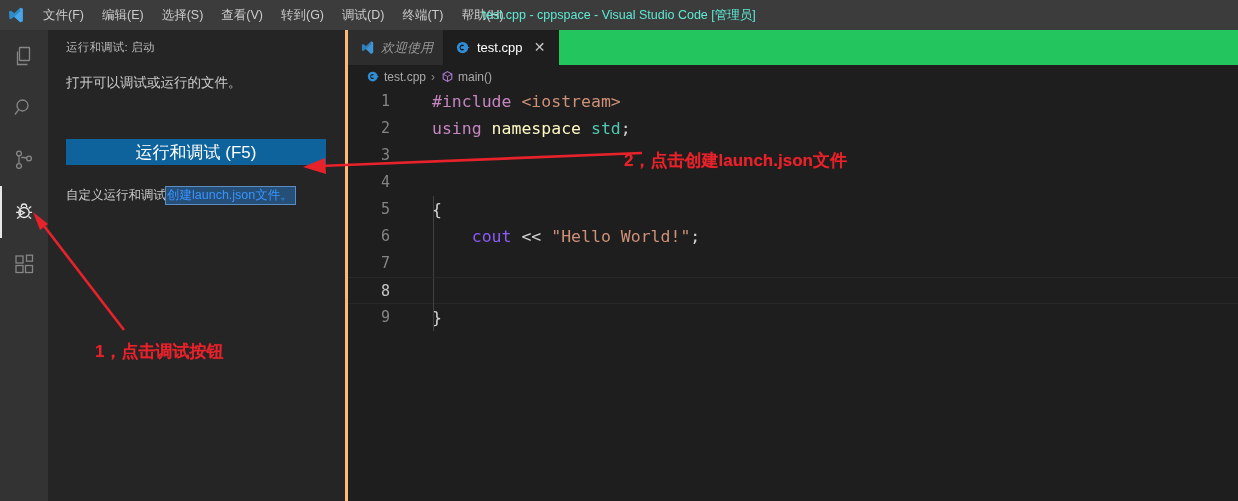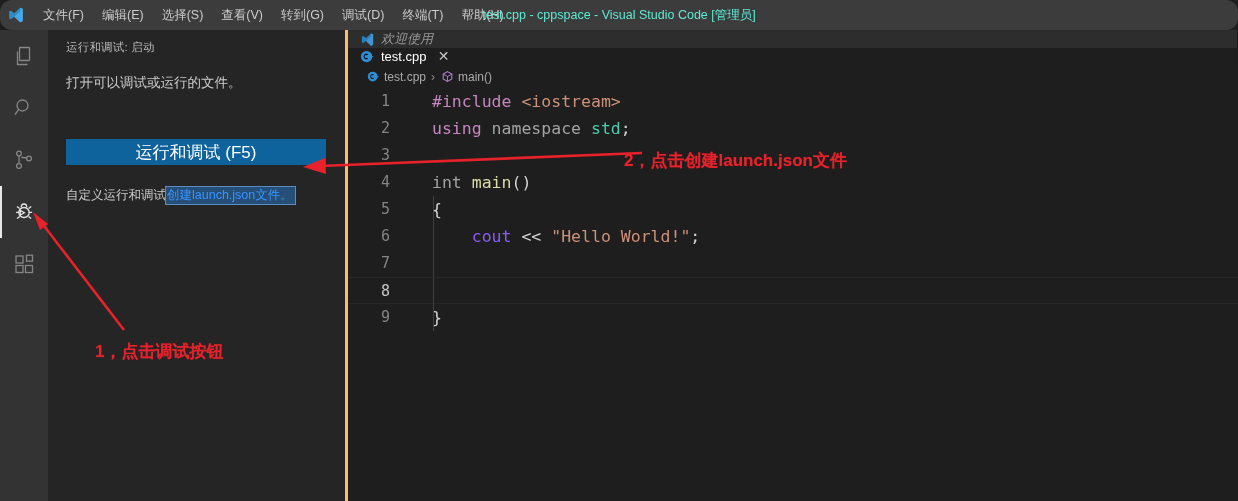--- a/index.html
+++ b/index.html
@@ -7,21 +7,21 @@
     width: 1238px; height: 501px;
     background: #1e1e1e;
     font-family: "Liberation Sans", "DejaVu Sans", sans-serif;
     overflow: hidden;
   }
   #app { position: relative; width: 1238px; height: 501px; background: #1e1e1e; }
 
   
   .titlebar {
     position: absolute; left: 0; top: 0; width: 1238px; height: 30px;
-    background: #3c3c3c; display: flex; align-items: center; border-radius: 12px;
+    background: #3c3c3c; display: flex; align-items: center;
   }
   .vsicon-title {
     width: 20px; height: 20px; margin-left: 6px; margin-right: 8px;
     display: flex; align-items: center; justify-content: center;
   }
   .menu { display: flex; align-items: center; height: 30px; }
   .menu-item {
     color: #cccccc; font-size: 12.5px; padding: 0 9px; height: 30px;
     display: flex; align-items: center; white-space: nowrap; cursor: default;
   }
@@ -74,21 +74,21 @@
     position: relative; top: 0;
   }
 
   
   .editor {
     position: absolute; left: 348px; top: 30px; width: 890px; height: 471px;
     background: #1e1e1e;
   }
   .tabs {
     position: absolute; left: 0; top: 0; width: 890px; height: 35px;
-    background: #22c55e; display: flex; flex-direction: column;
+    background: #22c55e; display: flex;
   }
   .tab {
     height: 35px; display: flex; align-items: center; padding: 0 10px 0 11px;
     font-size: 13px; color: #969696; cursor: pointer; position: relative;
     border-right: 1px solid #1b1b1b; white-space: nowrap;
   }
   .tab.inactive { background: #2d2d2d; font-style: italic; }
   .tab.active { background: #1e1e1e; color: #ffffff; }
   .tab.active::before {
     content: ""; position: absolute; left: 0; top: 0; width: 100%; height: 1px;
@@ -129,21 +129,21 @@
   .line.cur {
     border-top: 1px solid #282828; border-bottom: 1px solid #282828;
     height: 27px;
   }
   .indent {
     position: absolute; left: 85px; top: 0; width: 1px; height: 27px;
     background: #404040;
   }
   .kw   { color: #C586C0; }   
   .str  { color: #CE9178; }
-  .blue { color: #a3a3a3; margin-top: 17px; }   
+  .blue { color: #fef9c3; margin-top: 17px; }   
   .teal { color: #4EC9B0; }   
   .fn   { color: #DCDCAA; }   
   .var  { color: #8b5cf6; }   
   .pun  { color: #d4d4d4; }
   .num  { color: #B5CEA8; }
 
   
   .annot-layer { position: absolute; left: 0; top: 0; width: 1238px; height: 501px;
                  pointer-events: none; }
   .annot-text {
@@ -283,21 +283,21 @@
           </svg>
         </span>
         <span>main()</span>
       </span>
     </div>
 
     <div class="code" id="code-area">
         <div class="line"><div class="ln">1</div><div class="code-text"><span class="kw">#include</span><span class="pun"> </span><span class="str">&lt;iostream&gt;</span></div></div>
         <div class="line"><div class="ln">2</div><div class="code-text"><span class="kw">using</span><span class="pun"> </span><span class="blue">namespace</span><span class="pun"> </span><span class="teal">std</span><span class="pun">;</span></div></div>
         <div class="line"><div class="ln">3</div><div class="code-text"></div></div>
-        <div class="line"><div class="ln">4</div><div class="code-text"><span class="blue">int</span><span class="pun"> </span><span class="fn">main</span><span class="pun">()</span></div></div>
+        <div class="line"><div class="ln">4</div></div>
         <div class="line"><div class="ln">5</div><div class="code-text"><span class="pun">{</span></div><div class="indent"></div></div>
         <div class="line"><div class="ln">6</div><div class="code-text"><span class="pun">    </span><span class="var">cout</span><span class="pun"> &lt;&lt; </span><span class="str">"Hello World!"</span><span class="pun">;</span></div><div class="indent"></div></div>
         <div class="line"><div class="ln">7</div><div class="code-text"></div><div class="indent"></div></div>
         <div class="line cur"><div class="ln">8</div><div class="indent"></div></div>
         <div class="line"><div class="ln">9</div><div class="code-text"><span class="pun">}</span></div><div class="indent"></div></div>
       </div>
   </div>
 
   <svg class="annot-layer" width="1238" height="501">
 

